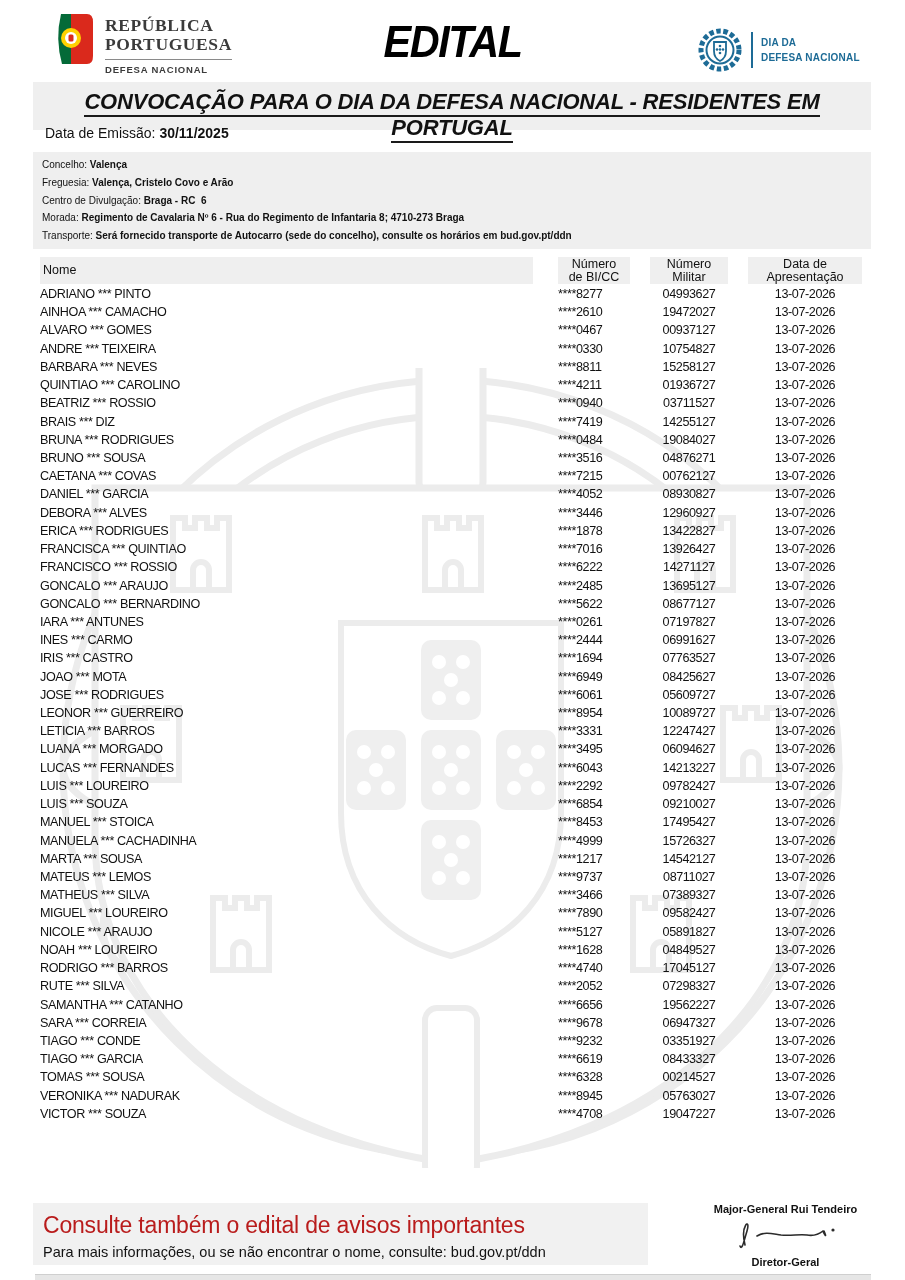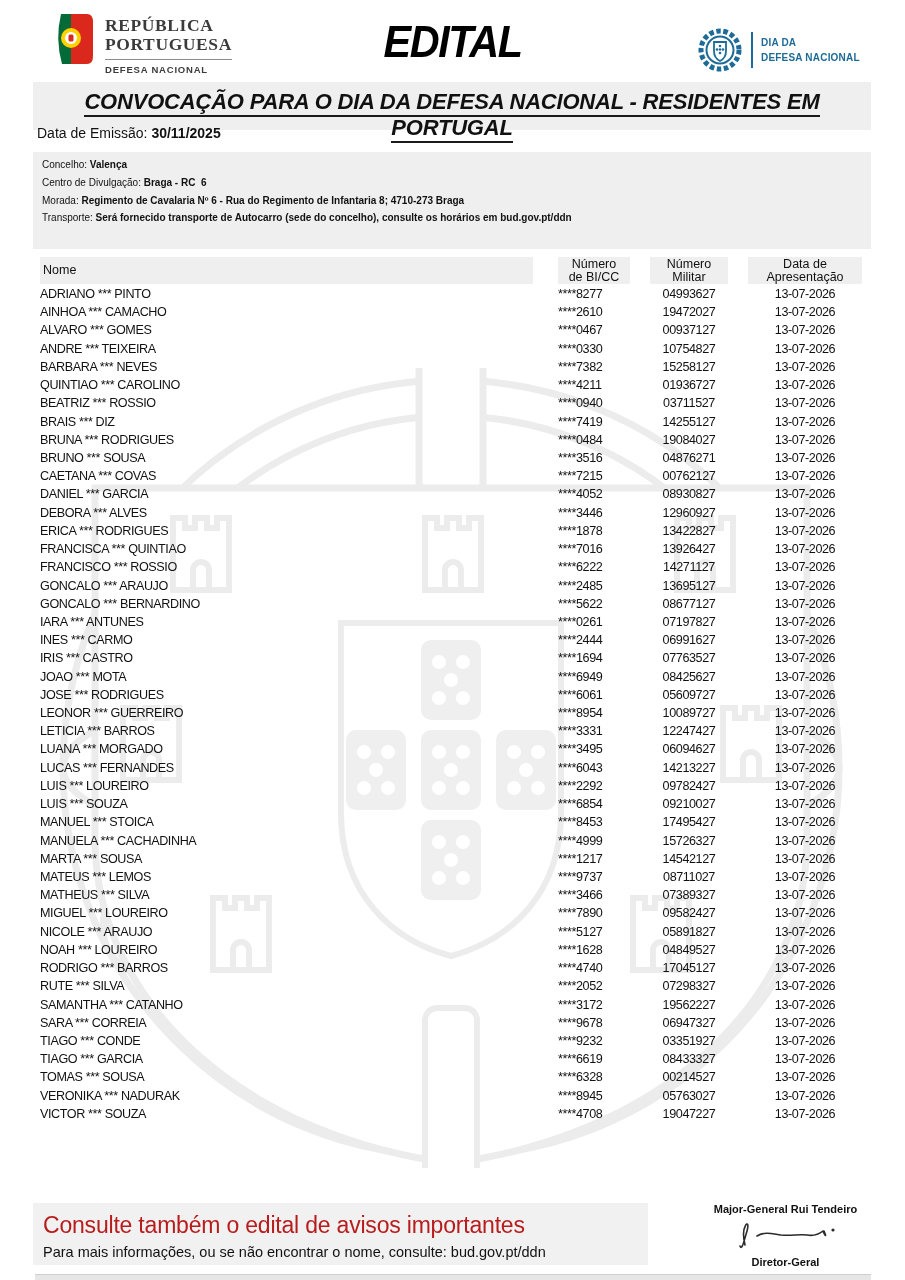--- a/index.html
+++ b/index.html
@@ -21,21 +21,21 @@
                 transform:scaleX(.92);color:#000;}
   .ddn-logo{position:absolute;left:697px;top:27px;display:flex;align-items:center;gap:8px;}
   .ddn-divider{width:2px;height:36px;background:#1d6b96;}
   .ddn-text{font-size:10px;line-height:15px;font-weight:bold;color:#1d6b96;letter-spacing:.2px;}
 
   
   .band{position:absolute;left:33px;width:838px;background:#efefef;}
   .band-title{top:82px;height:48px;text-align:center;}
   .conv-title{margin-top:7px;font-style:italic;font-weight:bold;font-size:22px;letter-spacing:-.2px;}
   .conv-title span{border-bottom:2px solid #1a1a1a;padding-bottom:1px;}
-  .issue{position:absolute;left:4px;top:43px;font-size:14px;}
+  .issue{position:absolute;left:12px;top:43px;font-size:14px;}
   .issue .val{font-weight:bold;}
   .band-info{top:152px;height:93px;padding-top:4px;font-size:10px;line-height:17.8px;}
   .info-line{padding-left:9px;white-space:pre-wrap;}
   .info-line .val{font-weight:bold;}
 
   
   .thead{position:absolute;top:257px;left:0;width:905px;height:27px;font-size:12.5px;}
   .hcell{position:absolute;top:0;height:27px;background:#efefef;display:flex;
          flex-direction:column;justify-content:center;text-align:center;line-height:13px;}
   .h-name{left:40px;width:493px;align-items:flex-start;padding-left:3px;box-sizing:border-box;}
@@ -141,20 +141,21 @@
   <section class="band band-title">
     <div class="conv-title"><span>CONVOCAÇÃO PARA O DIA DA DEFESA NACIONAL - RESIDENTES EM PORTUGAL</span></div>
     <div class="issue">
       <span class="lbl">Data de Emissão:</span>
       <span class="val">30/11/2025</span>
     </div>
   </section>
 
   <section class="band band-info">
     <div class="info-line"><span class="lbl">Concelho:</span> <span class="val">Valença</span></div>
+    <div class="info-line"><span class="lbl">Freguesia:</span> <span class="val">Valença, Cristelo Covo e Arão</span></div>
     <div class="info-line"><span class="lbl">Centro de Divulgação:</span> <span class="val">Braga - RC  6</span></div>
     <div class="info-line"><span class="lbl">Morada:</span> <span class="val">Regimento de Cavalaria Nº 6 - Rua do Regimento de Infantaria 8; 4710-273 Braga</span></div>
     <div class="info-line"><span class="lbl">Transporte:</span> <span class="val">Será fornecido transporte de Autocarro (sede do concelho), consulte os horários em bud.gov.pt/ddn</span></div>
   </section>
 
   <div class="thead">
     <div class="hcell h-name">Nome</div>
     <div class="hcell h-bi">
         <span>Número</span>
         <span>de BI/CC</span>
@@ -190,21 +191,21 @@
       <span class="c-date">13-07-2026</span>
     </div>
       <div class="trow">
       <span class="c-name">ANDRE *** TEIXEIRA</span>
       <span class="c-bi">****0330</span>
       <span class="c-mil">10754827</span>
       <span class="c-date">13-07-2026</span>
     </div>
       <div class="trow">
       <span class="c-name">BARBARA *** NEVES</span>
-      <span class="c-bi">****7382</span>
+      <span class="c-bi">****8811</span>
       <span class="c-mil">15258127</span>
       <span class="c-date">13-07-2026</span>
     </div>
       <div class="trow">
       <span class="c-name">QUINTIAO *** CAROLINO</span>
       <span class="c-bi">****4211</span>
       <span class="c-mil">01936727</span>
       <span class="c-date">13-07-2026</span>
     </div>
       <div class="trow">
@@ -400,21 +401,21 @@
       <span class="c-date">13-07-2026</span>
     </div>
       <div class="trow">
       <span class="c-name">RUTE *** SILVA</span>
       <span class="c-bi">****2052</span>
       <span class="c-mil">07298327</span>
       <span class="c-date">13-07-2026</span>
     </div>
       <div class="trow">
       <span class="c-name">SAMANTHA *** CATANHO</span>
-      <span class="c-bi">****3172</span>
+      <span class="c-bi">****6656</span>
       <span class="c-mil">19562227</span>
       <span class="c-date">13-07-2026</span>
     </div>
       <div class="trow">
       <span class="c-name">SARA *** CORREIA</span>
       <span class="c-bi">****9678</span>
       <span class="c-mil">06947327</span>
       <span class="c-date">13-07-2026</span>
     </div>
       <div class="trow">

